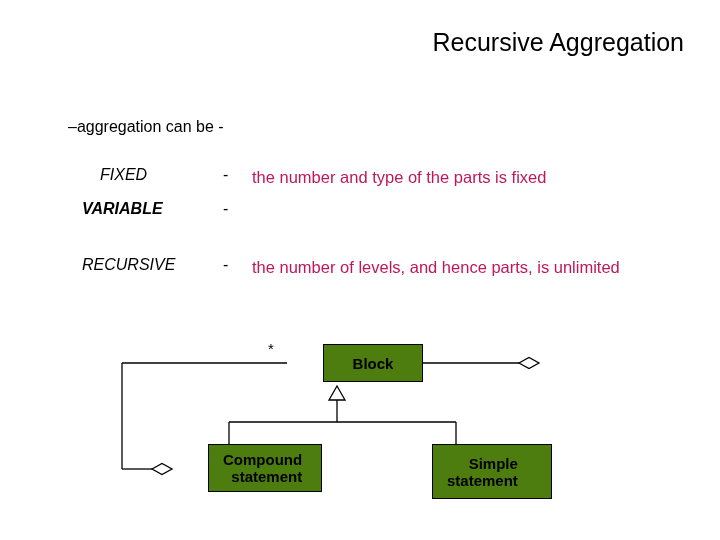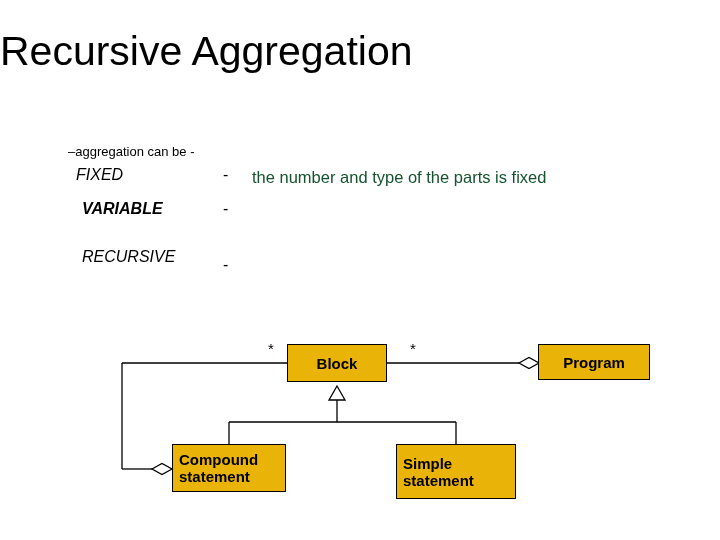--- a/index.html
+++ b/index.html
@@ -19,34 +19,33 @@
     position: absolute;
     left: 0; top: 0;
     width: 720px;
     height: 540px;
   }
   #title {
     position: absolute;
     left: 0;
     top: 28px;
     width: 684px;
-    text-align: left;
-    font-size: 41px;
+    text-align: right;
+    font-size: 25px;
     font-weight: normal;
     letter-spacing: 0px;
     color: #000000;
   }
   #bullet {
     position: absolute;
     left: 68px;
     top: 118px;
-    font-size: 13px;
+    font-size: 16px;
     color: #000000;
     white-space: pre;
-    margin-top: 26px;
   }
   
   .def-term {
     position: absolute;
     font-style: italic;
     font-size: 16px;
     color: #000000;
     white-space: nowrap;
   }
   .def-dash {
@@ -54,58 +53,59 @@
     left: 223px;
     font-size: 16px;
     color: #000000;
   }
   .def-text {
     position: absolute;
     left: 252px;
     width: 430px;
     font-size: 16.5px;
     line-height: 22px;
-    color: #14532d;
+    color: #be185d;
   }
-  #term-fixed  { left: 76px; top: 166px; }
+  #term-fixed  { left: 100px; top: 166px; }
   #dash-fixed  { top: 166px; }
   #text-fixed  { top: 166px; }
   #term-variable { left: 82px; top: 200px; font-weight: bold; }
   #dash-variable { top: 200px; }
   #text-variable { top: 200px; }
-  #term-recursive { left: 82px; top: 248px; }
+  #term-recursive { left: 82px; top: 256px; }
   #dash-recursive { top: 256px; }
   #text-recursive { top: 256px; }
 
   
   #diagram {
     position: absolute;
     left: 0;
     top: 330px;
     width: 720px;
     height: 210px;
   }
   .node {
     position: absolute;
     border: 1px solid #000000;
-    background: #eab308;
+    background: #4d7c0f;
     box-sizing: border-box;
     font-size: 15px;
     font-weight: bold;
     color: #000000;
     display: flex;
     align-items: center;
     justify-content: center;
     text-align: center;
     line-height: 17px;
+    margin-left: 36px;
   }
   .node.left-align {
     justify-content: flex-start;
-    text-align: left;
-    padding-left: 6px;
+    text-align: right;
+    padding-left: 14px;
   }
   #node-block {
     left: 287px; top: 14px; width: 100px; height: 38px;
   }
   #node-program {
     left: 538px; top: 14px; width: 112px; height: 36px;
   }
   #node-compound {
     left: 172px; top: 114px; width: 114px; height: 48px;
   }
@@ -137,20 +137,21 @@
 
   <div class="def-term" id="term-fixed">FIXED</div>
   <div class="def-dash" id="dash-fixed">-</div>
   <div class="def-text" id="text-fixed">the number and type of the parts is fixed</div>
 
   <div class="def-term" id="term-variable">VARIABLE</div>
   <div class="def-dash" id="dash-variable">-</div>
 
   <div class="def-term" id="term-recursive">RECURSIVE</div>
   <div class="def-dash" id="dash-recursive">-</div>
+  <div class="def-text" id="text-recursive">the number of levels, and hence parts, is unlimited</div>
 
   <div id="diagram">
 
     <svg class="lines" viewBox="0 0 720 210">
 
       <line x1="387" y1="33" x2="519" y2="33" stroke="#000" stroke-width="1.3"></line>
       <polygon points="519,33 529,27.5 539,33 529,38.5" fill="#ffffff" stroke="#000000" stroke-width="1.3"></polygon>
 
       <line x1="287" y1="33" x2="122" y2="33" stroke="#000" stroke-width="1.3"></line>
       <line x1="122" y1="33" x2="122" y2="139" stroke="#000" stroke-width="1.3"></line>
@@ -161,18 +162,17 @@
       <line x1="337" y1="70" x2="337" y2="92" stroke="#000" stroke-width="1.3"></line>
       <line x1="229" y1="92" x2="456" y2="92" stroke="#000" stroke-width="1.3"></line>
       <line x1="229" y1="92" x2="229" y2="114" stroke="#000" stroke-width="1.3"></line>
       <line x1="456" y1="92" x2="456" y2="114" stroke="#000" stroke-width="1.3"></line>
     </svg>
 
     <div class="star" id="star-1">*</div>
     <div class="star" id="star-2">*</div>
 
     <div class="node" id="node-block">Block</div>
-    <div class="node" id="node-program">Program</div>
     <div class="node left-align" id="node-compound">Compound<br>statement</div>
     <div class="node left-align" id="node-simple">Simple<br>statement</div>
 
   </div>
 </div>
 
 </body></html>

